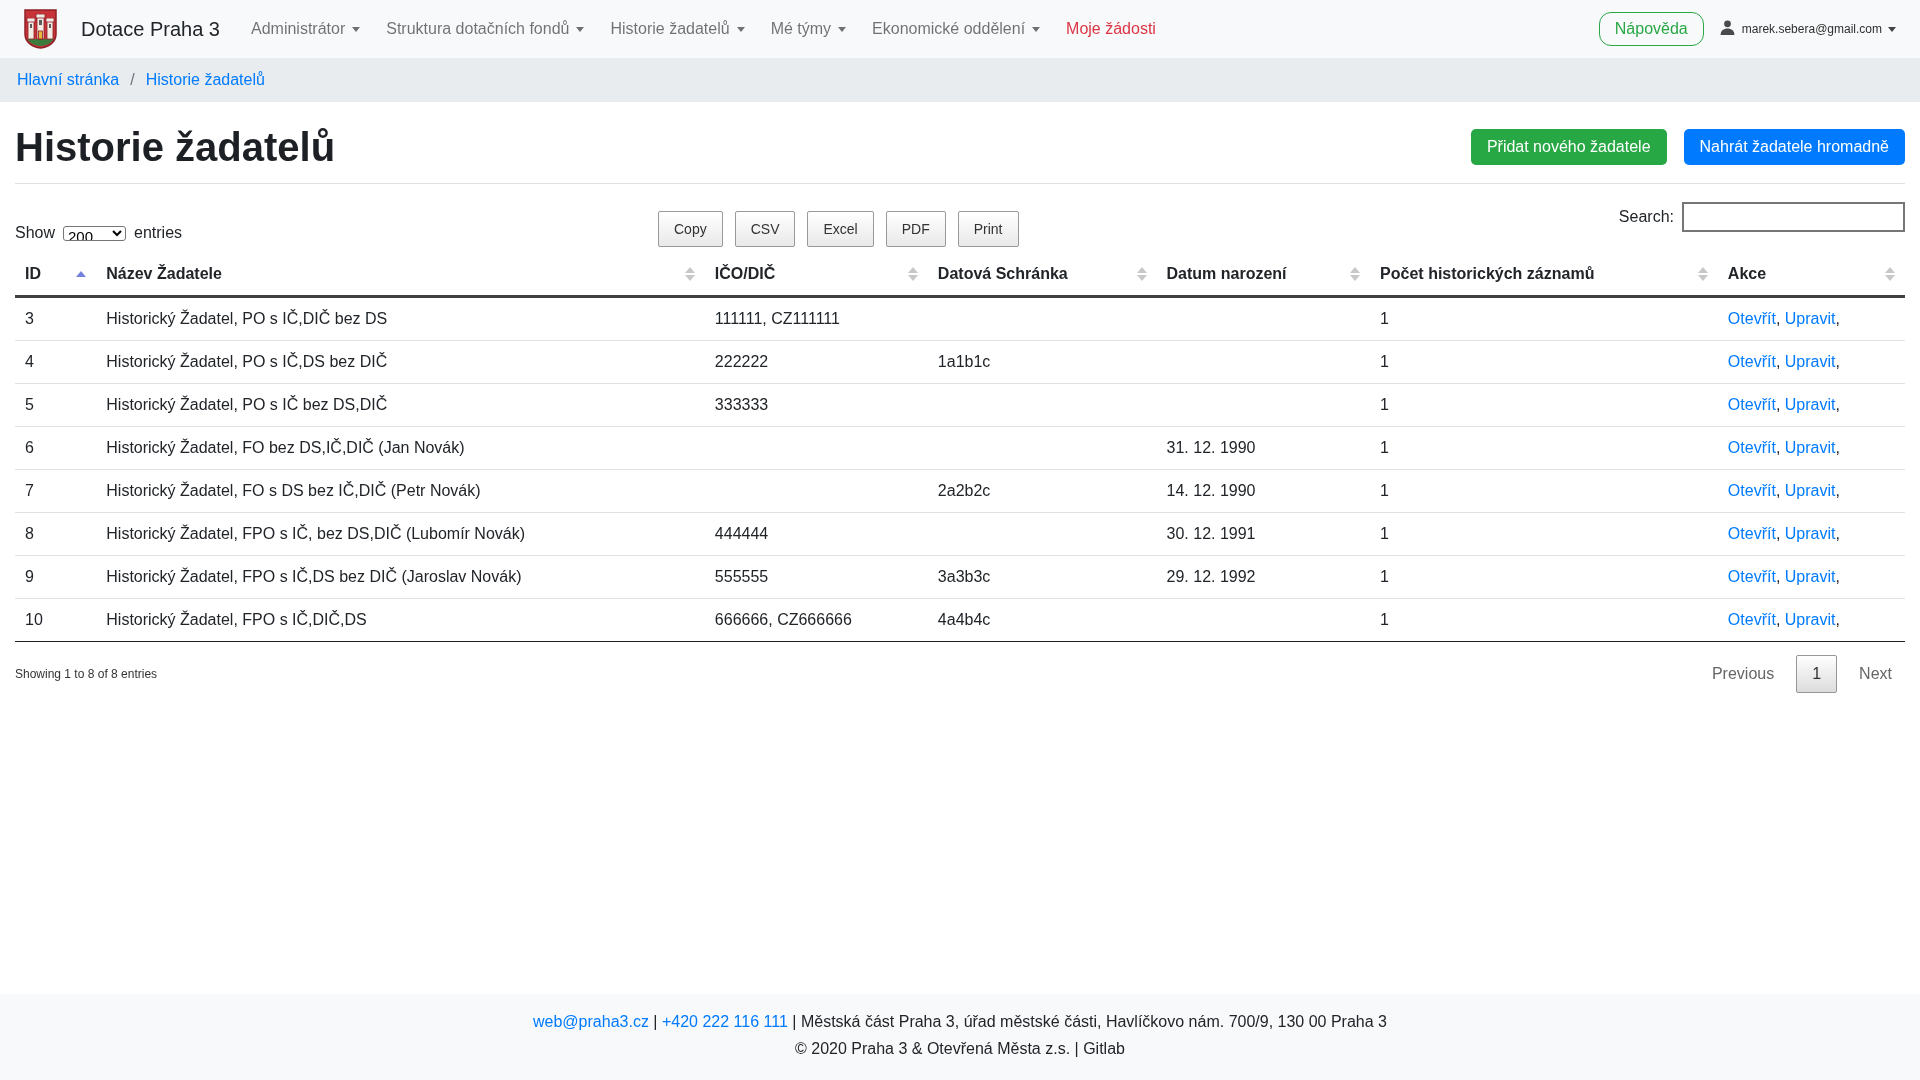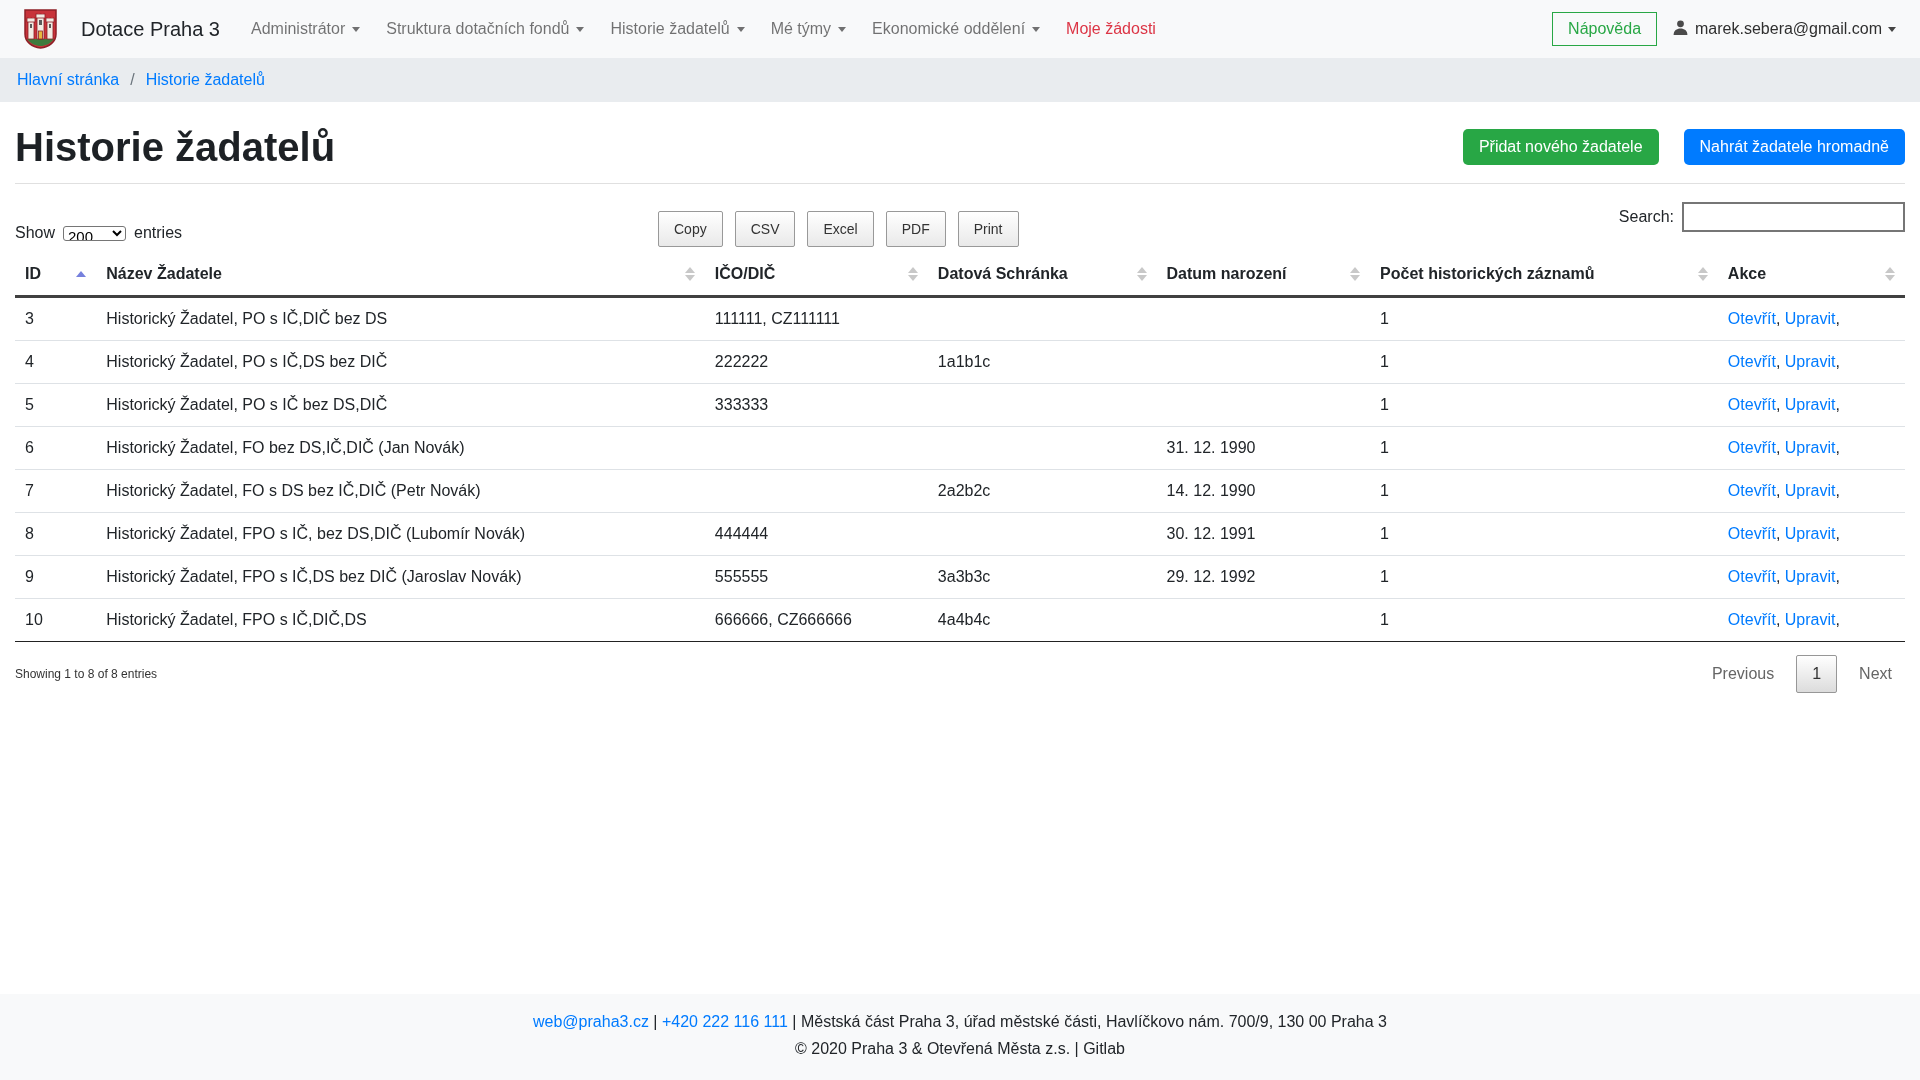--- a/index.html
+++ b/index.html
@@ -14,34 +14,34 @@
 
   
   .navbar { height:58px; background:#f8f9fa; display:flex; align-items:center; padding:0 24px; flex:0 0 auto; }
   .brand { display:flex; align-items:center; gap:24px; font-size:20px; color:#212529; white-space:nowrap; }
   .brand svg { display:block; }
   .nav-items { display:flex; align-items:center; margin-left:18px; }
   .nav-item { padding:8px 13px; font-size:16px; color:rgba(0,0,0,0.55); display:flex; align-items:center; gap:7px; cursor:pointer; white-space:nowrap; }
   .nav-item.highlight { color:#dc3545; }
   .caret { width:0; height:0; border-left:4.5px solid transparent; border-right:4.5px solid transparent; border-top:5px solid currentColor; display:inline-block; }
   .navbar-right { margin-left:auto; display:flex; align-items:center; gap:15px; }
-  .btn-help { border:1px solid #28a745; color:#28a745; background:transparent; padding:7px 15px; border-radius:0; font-size:16px; cursor:pointer; font-family:inherit; }
-  .user-menu { display:flex; align-items:center; gap:6px; color:#2f2f2f; font-size:16px; cursor:pointer; }
+  .btn-help { border:1px solid #28a745; color:#28a745; background:transparent; padding:7px 15px; border-radius:12px; font-size:16px; cursor:pointer; font-family:inherit; }
+  .user-menu { display:flex; align-items:center; gap:6px; color:#2f2f2f; font-size:12px; cursor:pointer; }
   .user-menu .caret { color:#444; }
 
   
   .breadcrumb-bar { background:#e9ecef; padding:13px 17px; flex:0 0 auto; }
   .breadcrumb { display:flex; align-items:center; font-size:16px; }
   .breadcrumb .sep { margin:0 11px; color:#6c757d; }
 
   
   .main { flex:1 1 auto; padding:0 15px; display:flex; flex-direction:column; }
   .title-row { display:flex; align-items:center; margin-top:22px; }
   .page-title { font-size:40px; line-height:46px; font-weight:600; margin:0; color:#1d2125; }
-  .title-buttons { margin-left:auto; display:flex; gap:25px; }
+  .title-buttons { margin-left:auto; display:flex; gap:17px; }
   .btn { border:none; border-radius:5px; padding:9px 16px; font-size:16px; color:#fff; cursor:pointer; font-family:inherit; white-space:nowrap; }
   .btn-green { background:#28a745; }
   .btn-blue  { background:#007bff; }
   hr.rule { border:none; border-top:1px solid rgba(0,0,0,0.12); margin:13px 0 0; }
 
   
   .toolbar { position:relative; height:50px; margin-top:13px; }
   .length { position:absolute; left:0; top:27px; display:flex; align-items:center; gap:8px; font-size:16px; color:#212529; }
   .length select { width:63px; height:15px; font-size:15px; border:1px solid #767676; border-radius:3px; background:#fff; font-family:inherit; }
   .export-group { position:absolute; left:643px; top:14px; display:flex; gap:12px; }

